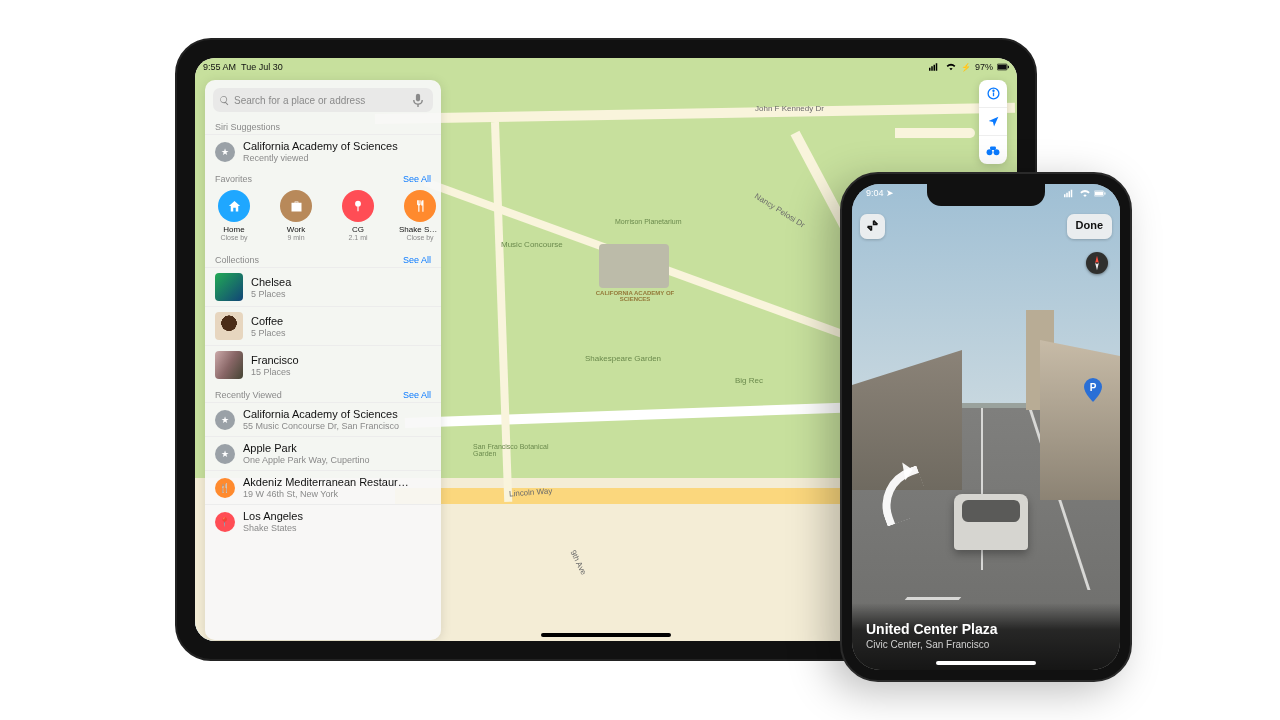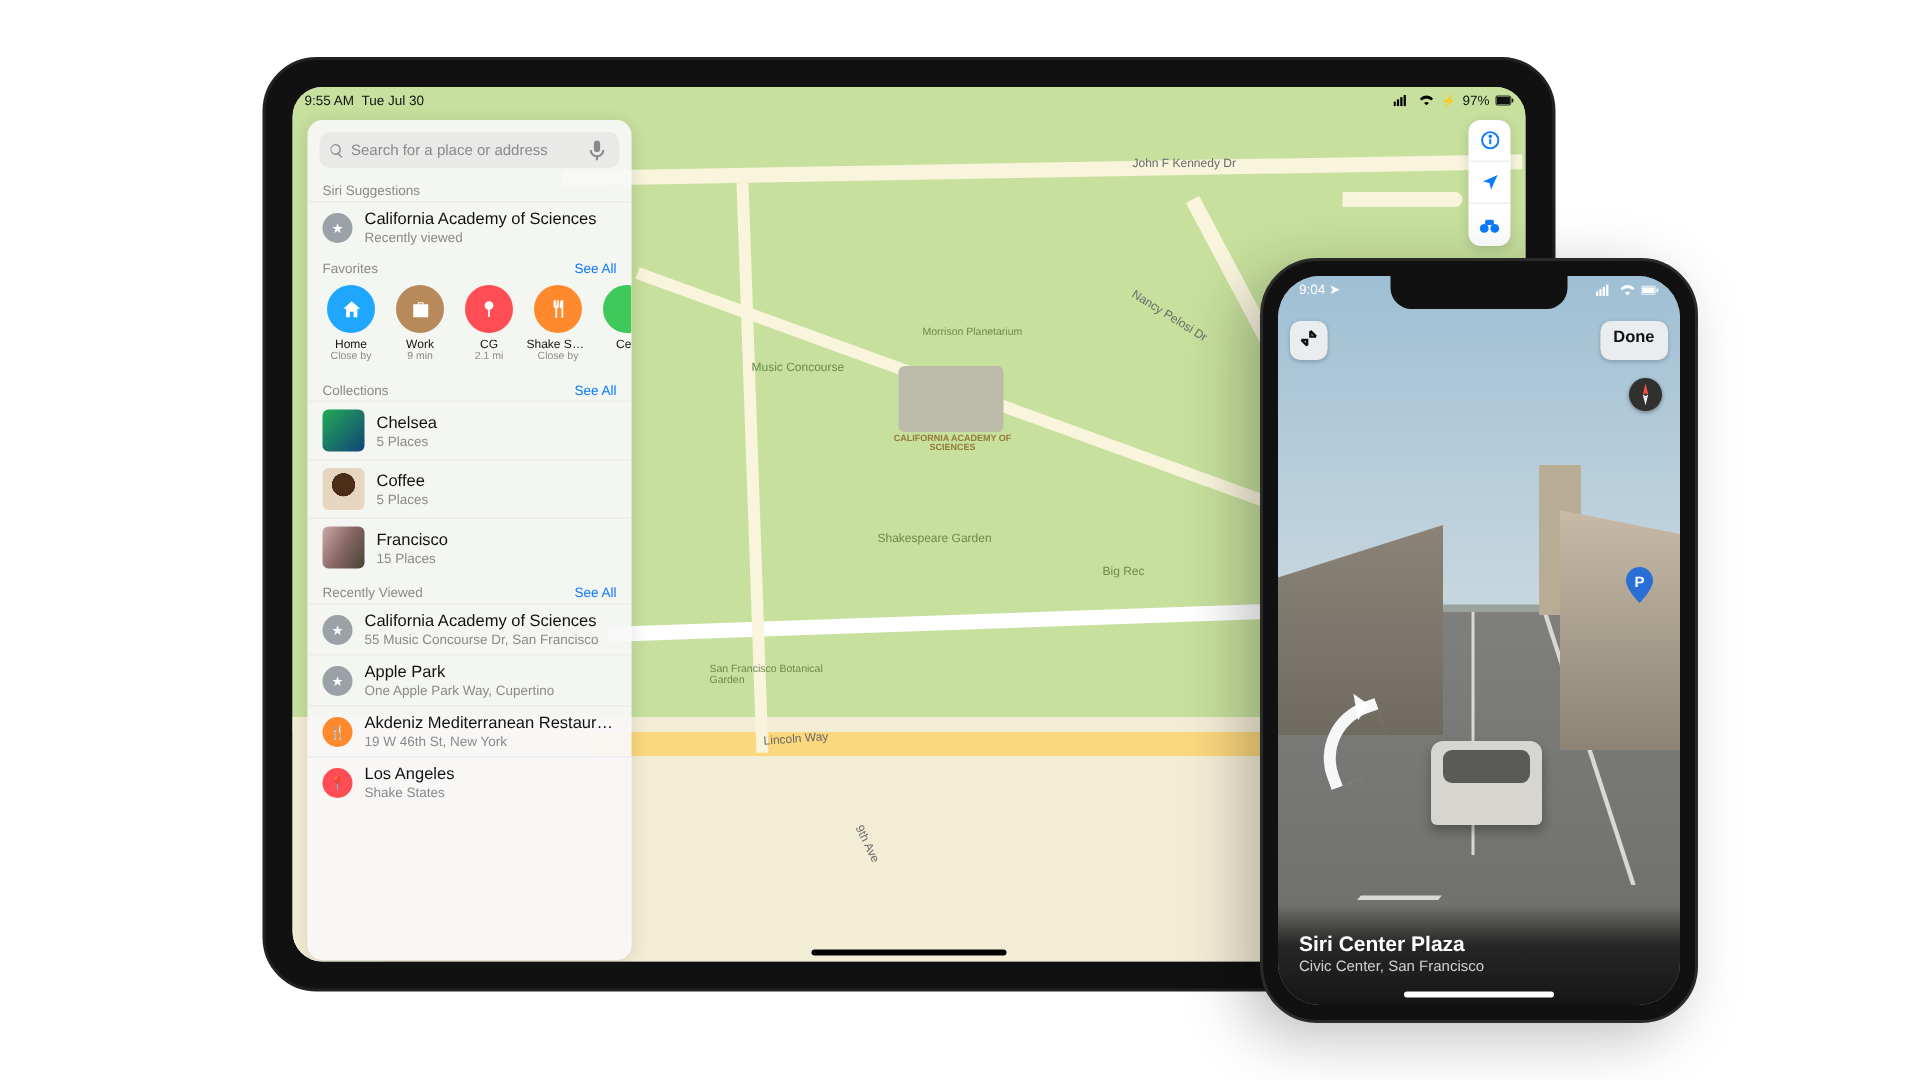--- a/index.html
+++ b/index.html
@@ -32,21 +32,21 @@
     font-size: 9px; color: #111;
     z-index: 50;
   }
   .ipad-status .right { display: flex; gap: 4px; align-items: center; }
   .ipad-status svg { width: 12px; height: 8px; }
 
   
   .sidebar {
     position: absolute;
     left: 10px; top: 22px;
-    width: 216px;
+    width: 236px;
     height: 560px;
     background: #f8f8f7ee;
     border-radius: 10px;
     box-shadow: 0 2px 12px rgba(0,0,0,.12);
     overflow: hidden;
     font-size: 10px;
     color: #333;
   }
   .search {
     margin: 8px 8px 4px;
@@ -81,21 +81,21 @@
     color: #fff; font-size: 9px;
   }
   .row .txt .t { font-size: 11px; color: #111; }
   .row .txt .s { font-size: 9px; color: #8a8a8a; margin-top: 1px; }
   .row .thumb {
     width: 28px; height: 28px; border-radius: 4px;
     margin-right: 8px; background: #999;
   }
 
   .favs {
-    display: flex; gap: 4px;
+    display: flex; gap: 20px;
     padding: 4px 8px 8px;
     overflow: hidden;
   }
   .fav {
     width: 42px; flex: none;
     text-align: center;
   }
   .fav .fc {
     width: 32px; height: 32px; border-radius: 50%;
     margin: 0 auto 3px;
@@ -493,18 +493,18 @@
       <div class="sqbtn">Done</div>
     </div>
     <div class="iph-compass">
       <svg width="22" height="22" viewBox="0 0 24 24">
           <polygon points="12,4 14,12 12,11 10,12" fill="#ff4d3d"></polygon>
           <polygon points="12,20 14,12 12,13 10,12" fill="#eee"></polygon>
         </svg>
     </div>
 
     <div class="iph-sheet">
-      <div class="t">Siri Center Plaza</div>
+      <div class="t">United Center Plaza</div>
       <div class="s">Civic Center, San Francisco</div>
     </div>
     <div class="iph-home"></div>
   </div>
 </div>
 
 </body></html>

